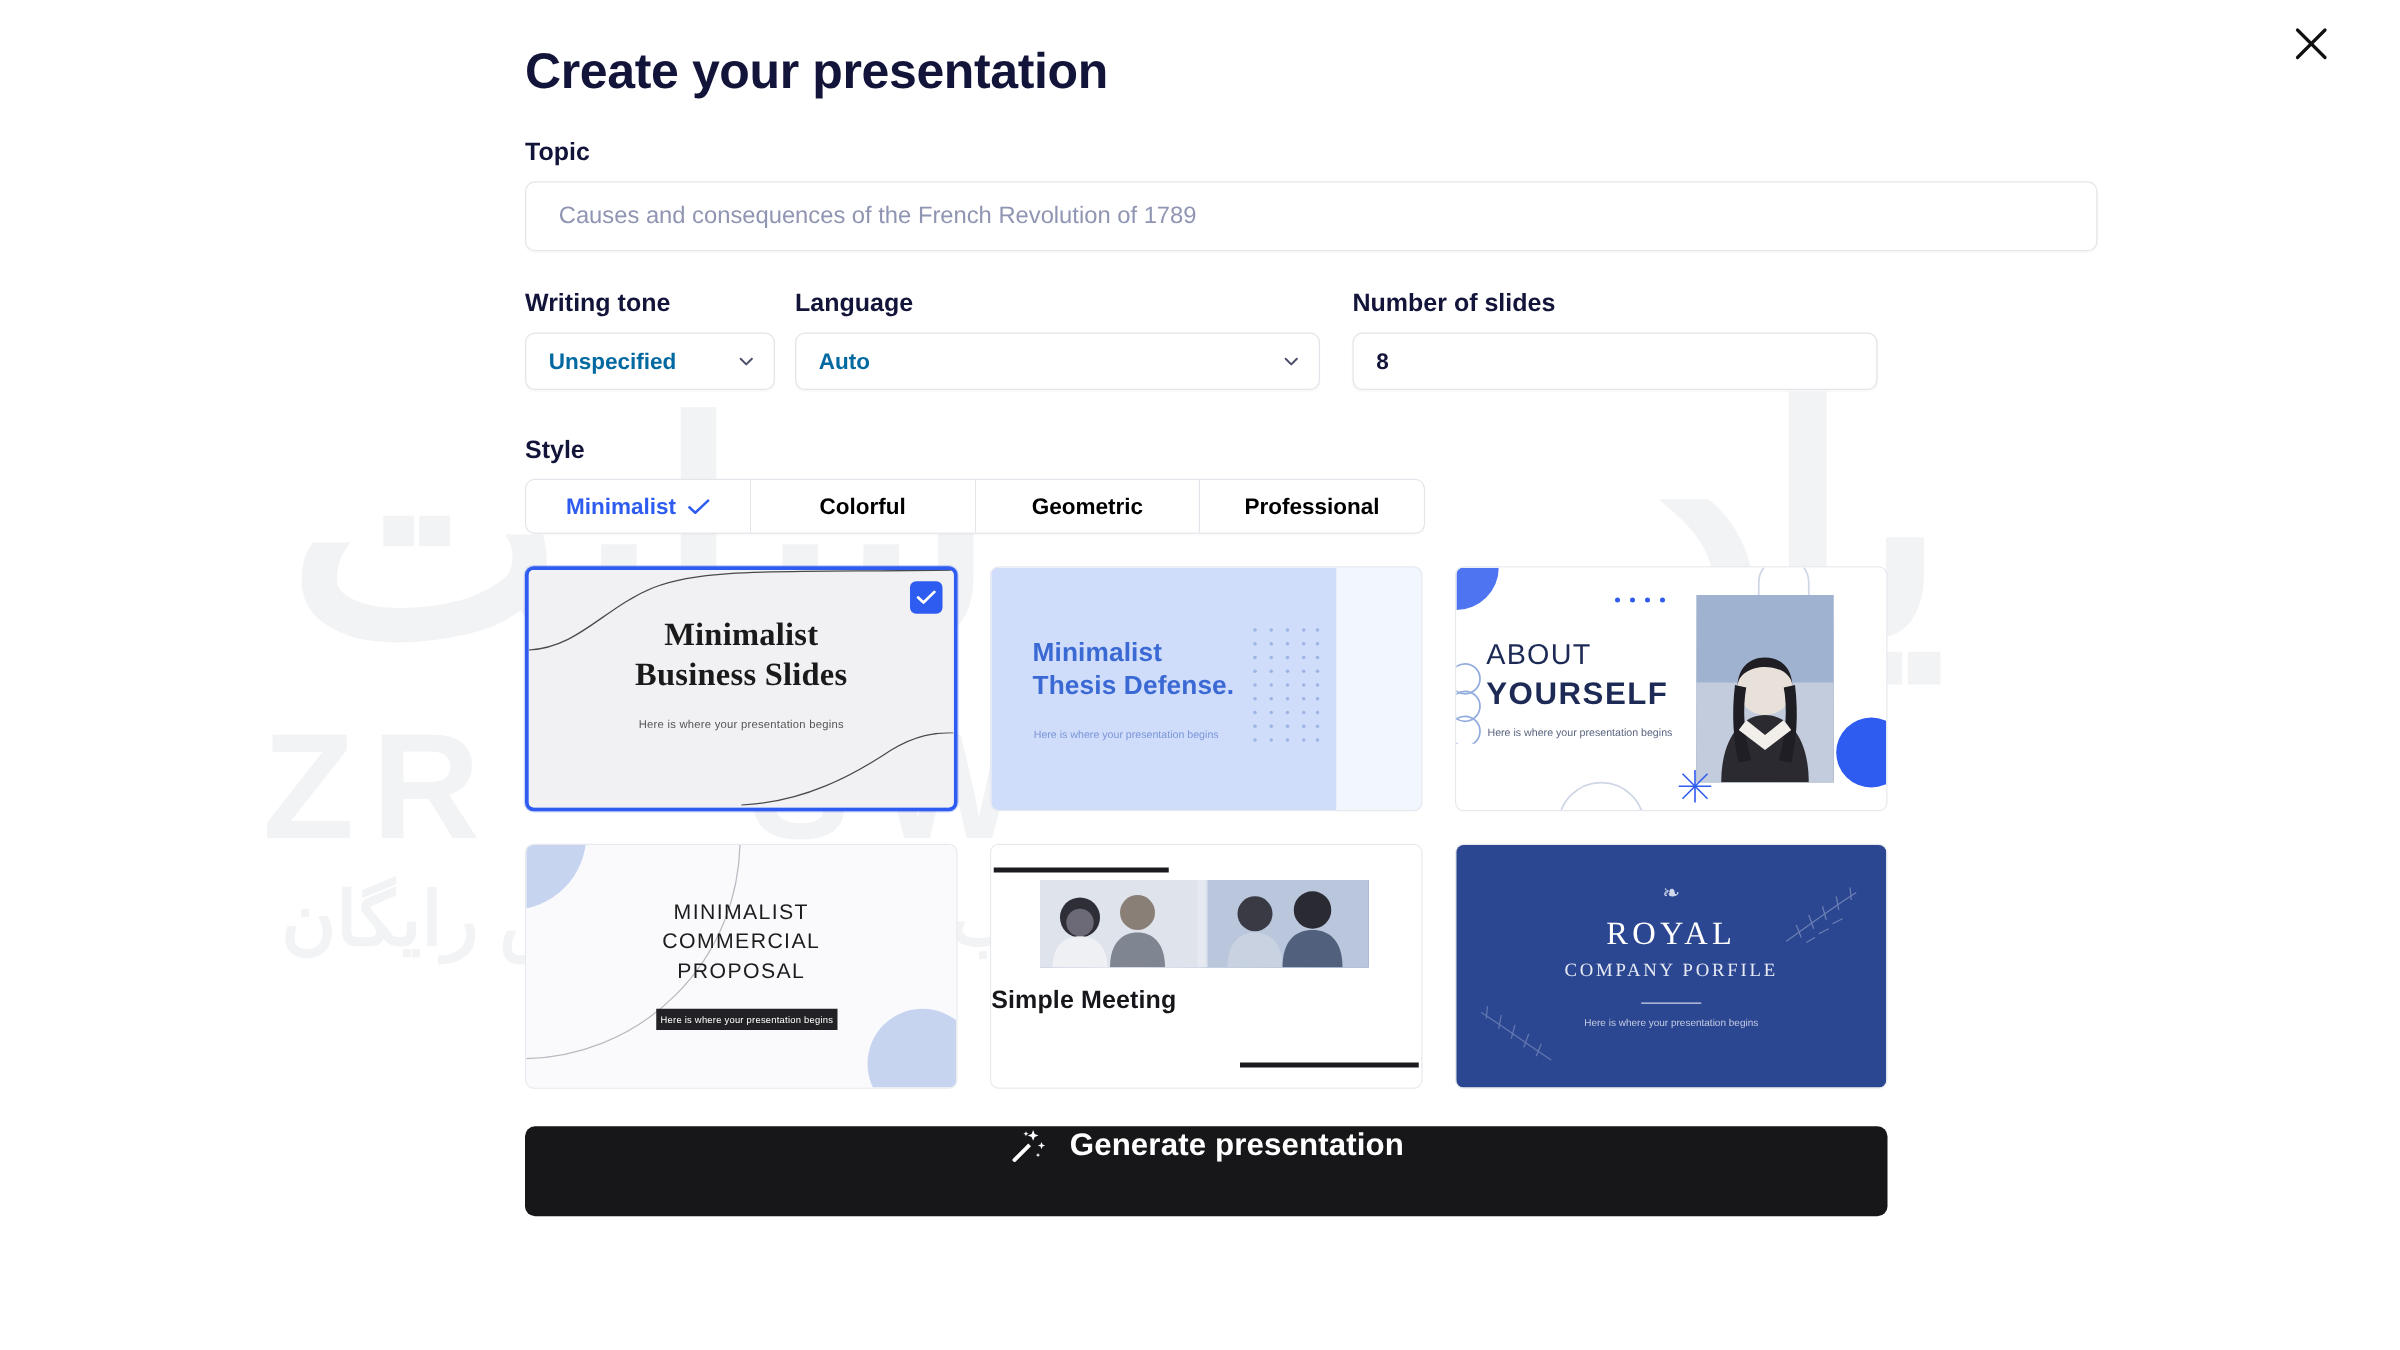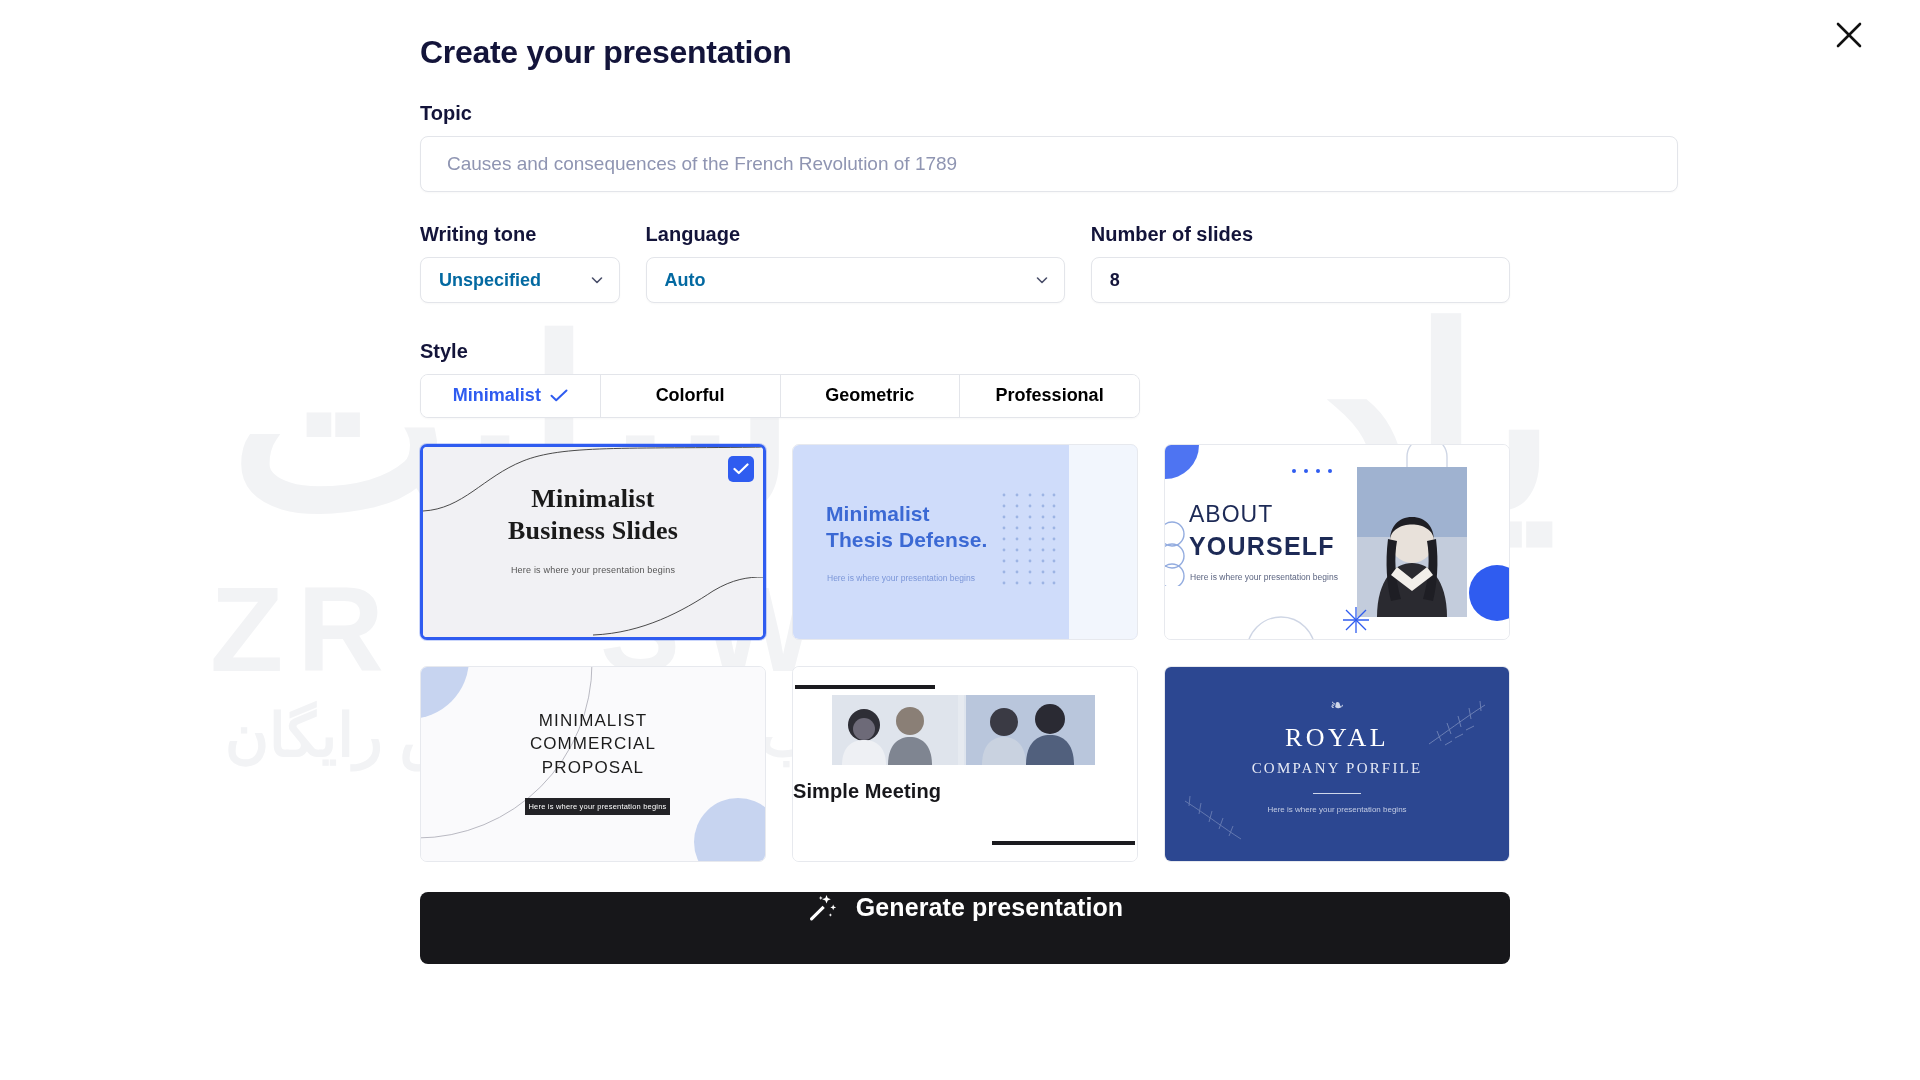--- a/index.html
+++ b/index.html
@@ -49,21 +49,21 @@
   .close-btn svg { display: block; }
 
   
   .panel {
     position: absolute;
     left: 420px; top: 34px;
     width: 1090px;
   }
 
   .page-title {
-    font-size: 32px;
+    font-size: 40px;
     font-weight: 700;
     color: #13143a;
     letter-spacing: -0.3px;
     margin: 0 0 30px 0;
     line-height: 1.15;
   }
 
   .field-label {
     font-size: 20px;
     font-weight: 700;
@@ -86,21 +86,21 @@
     box-shadow: 0 1px 2px rgba(16,24,40,0.03);
   }
   .topic-input::placeholder { color: #8f95b2; }
 
   .row-3 {
     display: flex;
     margin-top: 30px;
     gap: 0;
   }
   .col-tone { width: 200px; }
-  .col-lang { width: 420px; margin-left: 26px; }
+  .col-lang { width: 420px; margin-left: 16px; }
   .col-num  { width: 420px; margin-left: 26px; }
 
   .select-box {
     position: relative;
     height: 46px;
     border: 1px solid #e3e5ea;
     border-radius: 8px;
     background: #ffffff;
     display: flex;
     align-items: center;

